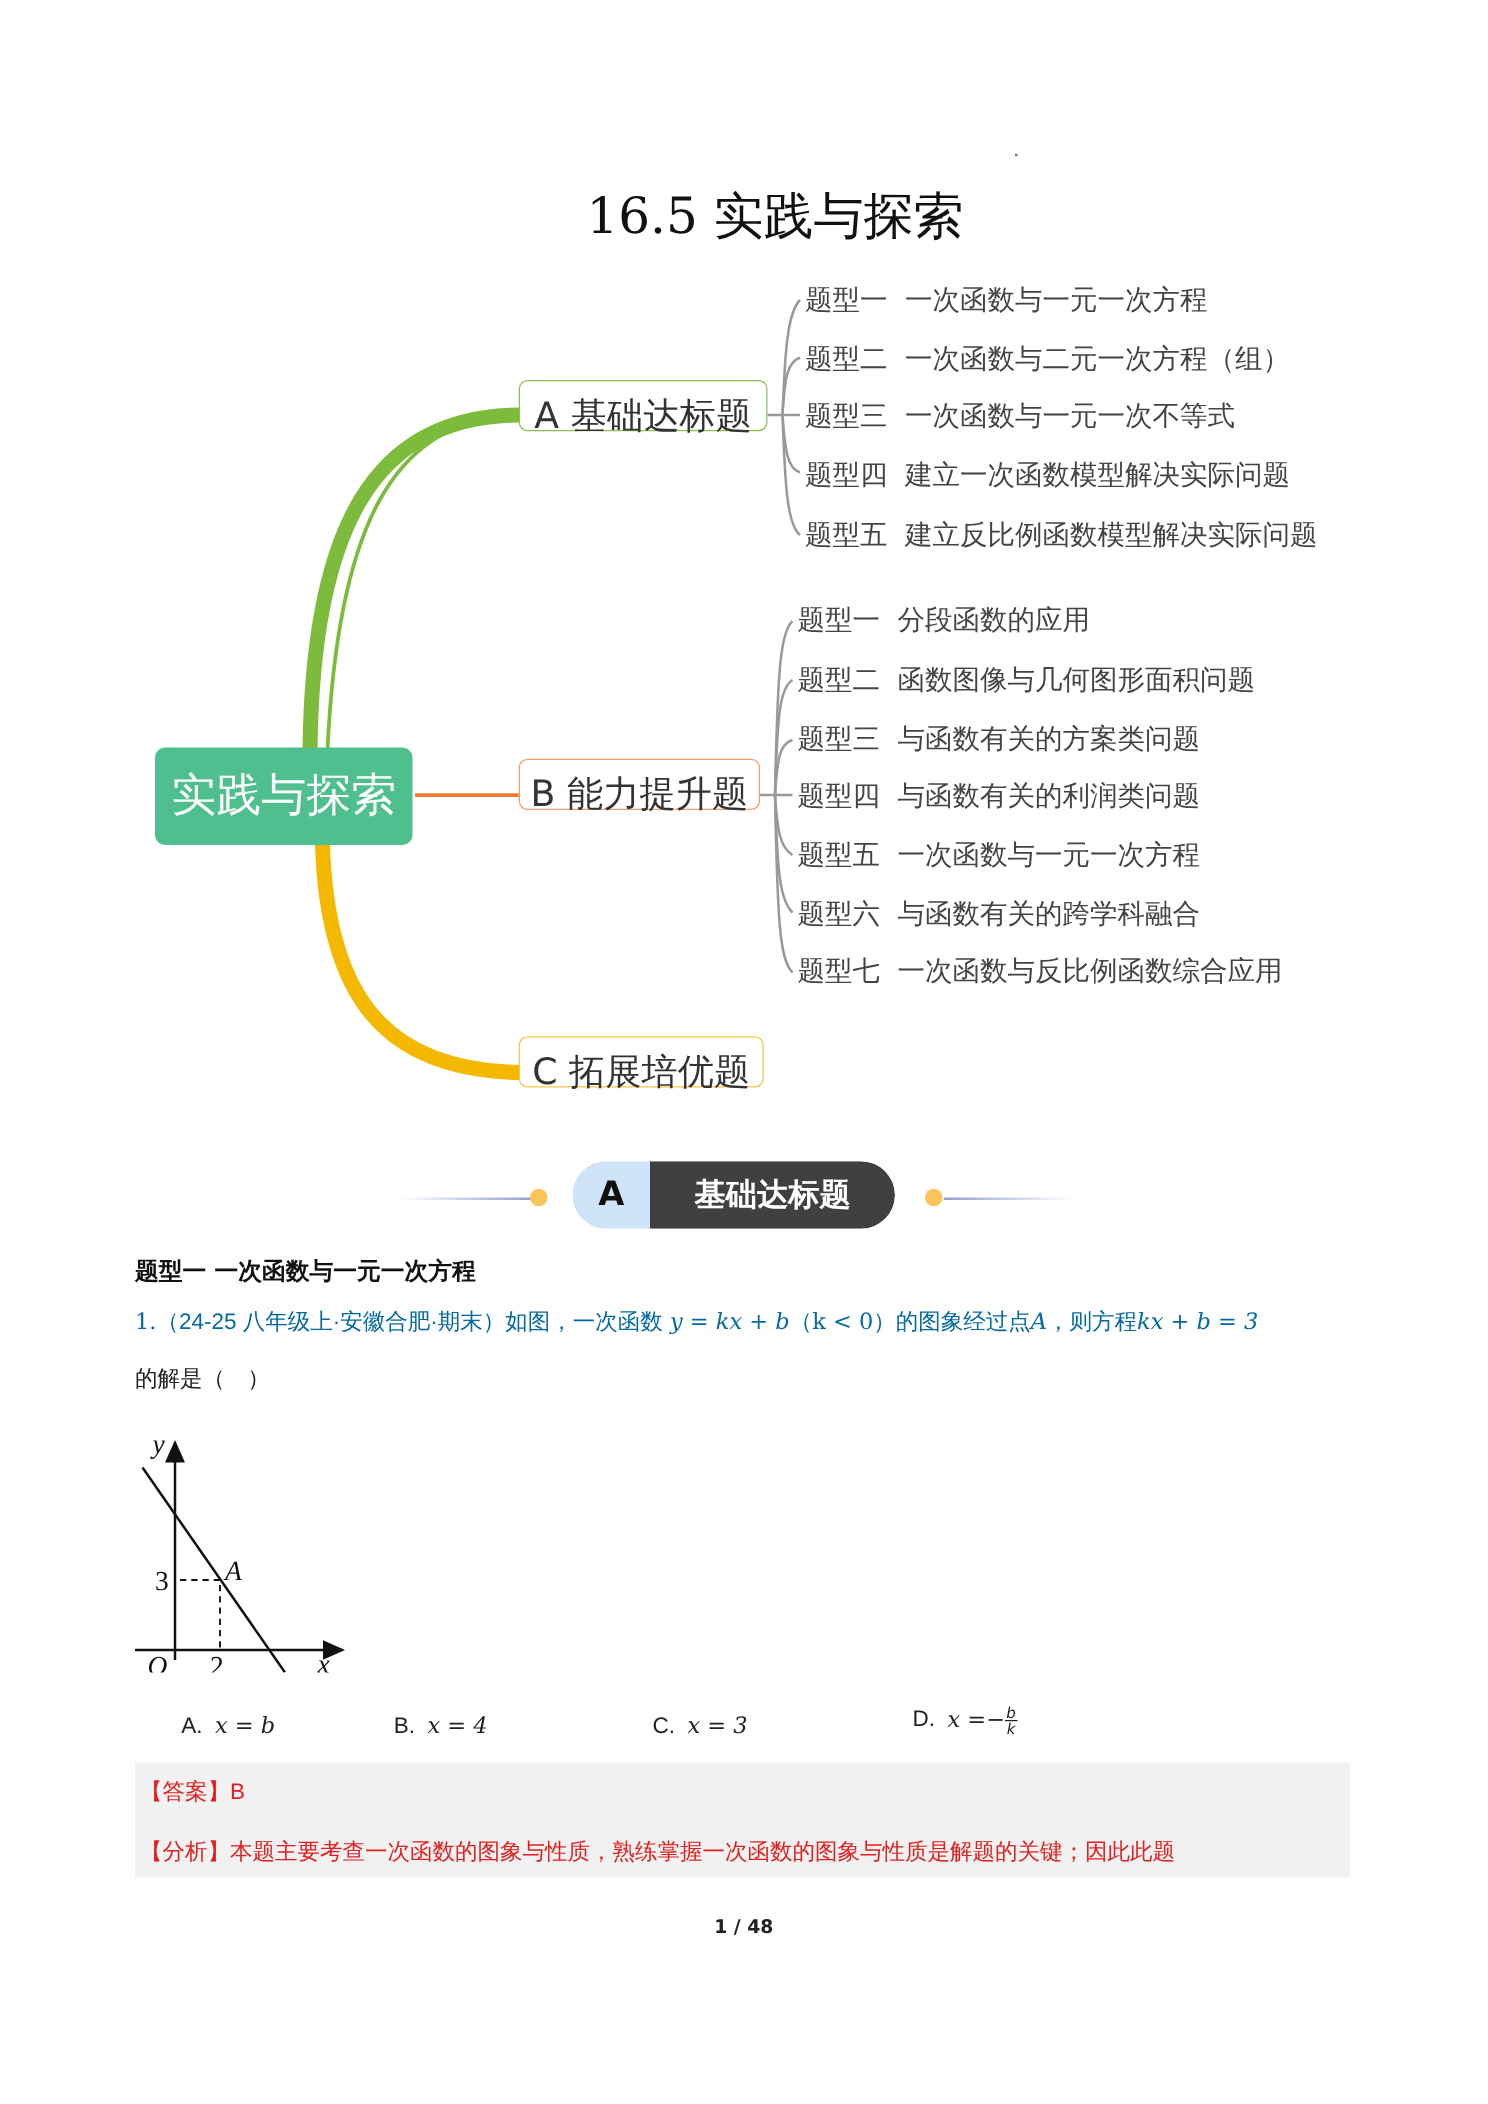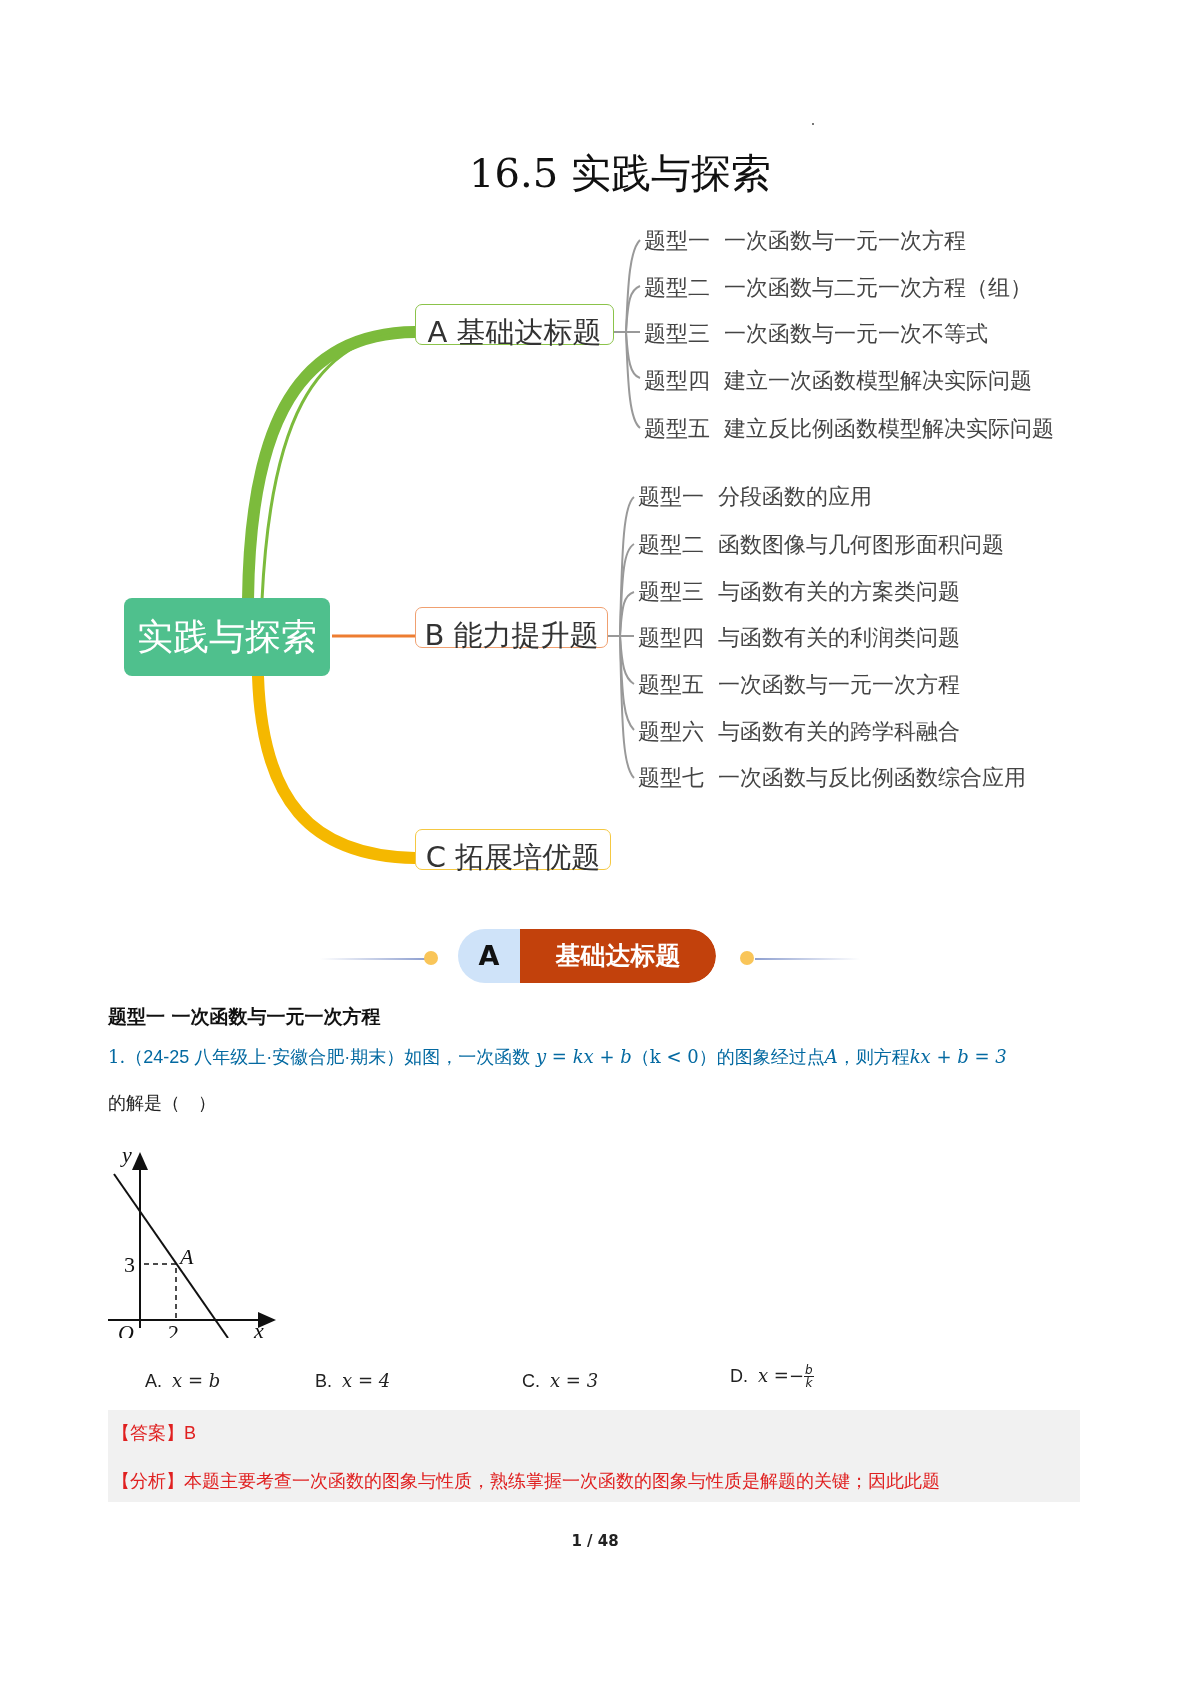--- a/index.html
+++ b/index.html
@@ -22,21 +22,21 @@
   .banner { left: 320px; top: 925px; width: 540px; height: 60px; }
   .banner .line-l { position: absolute; left: 0; top: 33px; width: 105px; height: 1.5px;
                     background: linear-gradient(to right, rgba(120,140,200,0), #8fa0d0); }
   .banner .line-r { position: absolute; right: 0; top: 33px; width: 105px; height: 1.5px;
                     background: linear-gradient(to left, rgba(120,140,200,0), #8fa0d0); }
   .banner .dot { position: absolute; top: 26px; width: 14px; height: 14px; border-radius: 50%; background: #f9c559; }
   .banner .pill { position: absolute; left: 138px; top: 4px; width: 258px; height: 54px; border-radius: 27px;
                   overflow: hidden; display: flex; }
   .banner .pill .letter { width: 62px; background: #cfe3f9; color: #111; font-weight: bold; font-size: 27px;
                           line-height: 54px; text-align: center; }
-  .banner .pill .label { flex: 1; background: #c2410c; color: #fff; font-weight: bold; font-size: 25px;
+  .banner .pill .label { flex: 1; background: #404040; color: #fff; font-weight: bold; font-size: 25px;
                          line-height: 54px; text-align: center; border-radius: 0 27px 27px 0; }
   .section-h { left: 108px; top: 1004px; font-size: 19px; font-weight: bold; color: #111; }
   .q-text { left: 108px; top: 1044px; font-family: "DejaVu Serif", "Liberation Serif", serif; font-size: 18px;
             color: #0369a1; white-space: nowrap; line-height: 26px; }
   .q-text2 { left: 108px; top: 1091px; font-family: "DejaVu Serif", "Liberation Serif", serif; font-size: 18px; color: #222; }
   i.m { font-family: "DejaVu Serif", "Liberation Serif", serif; font-style: italic; }
   svg.graph { left: 104px; top: 1138px; }
   .opt { top: 1370px; font-size: 18px; color: #222; white-space: nowrap; }
   .opt .k { font-family: "Liberation Sans", sans-serif; margin-right: 10px; }
   .frac { display: inline-block; vertical-align: middle; text-align: center; font-size: 12px; line-height: 12px; }

